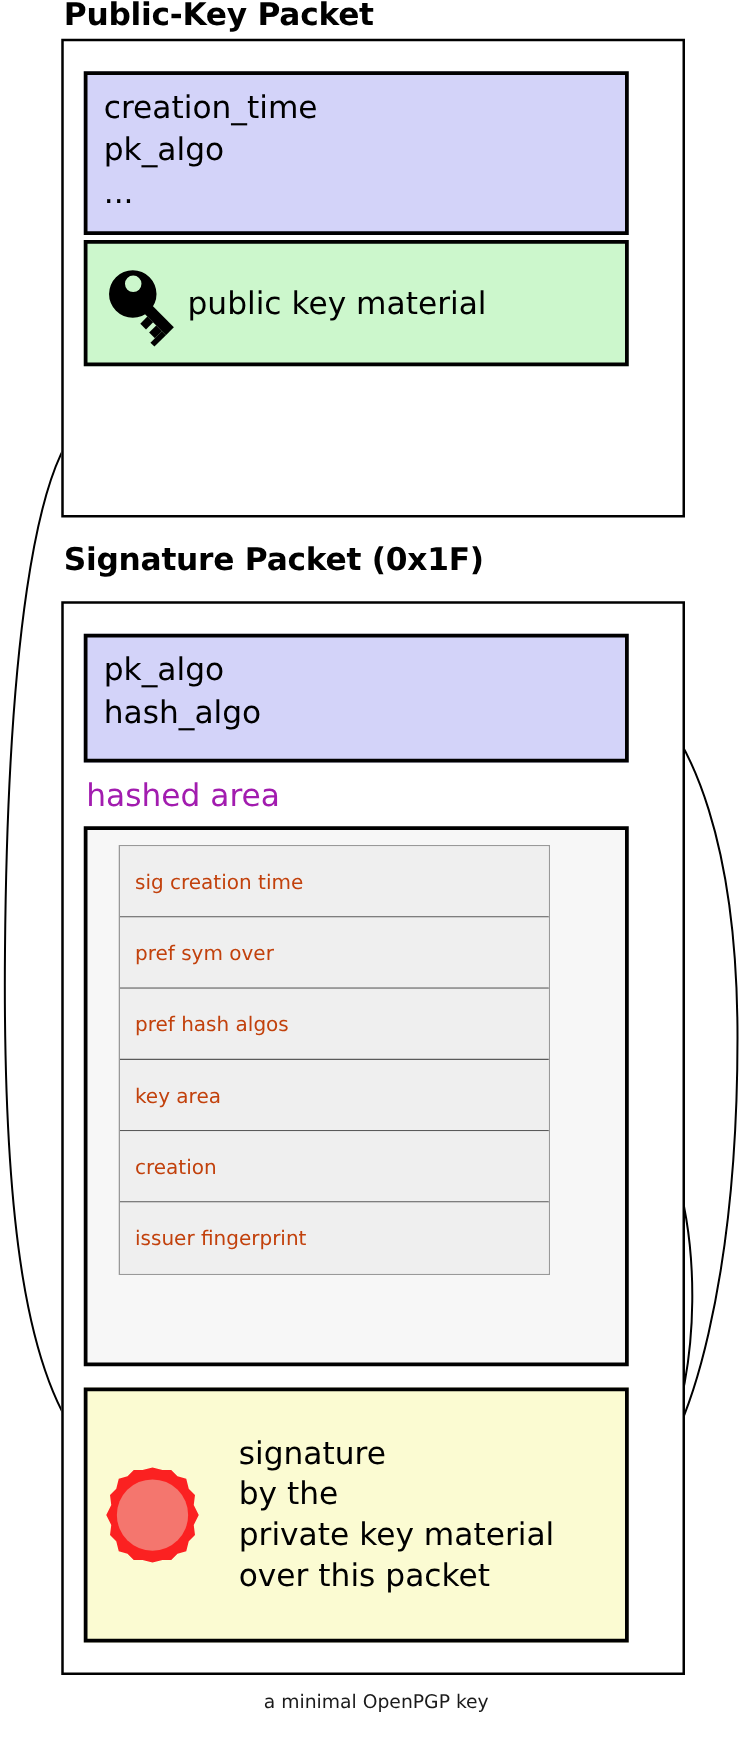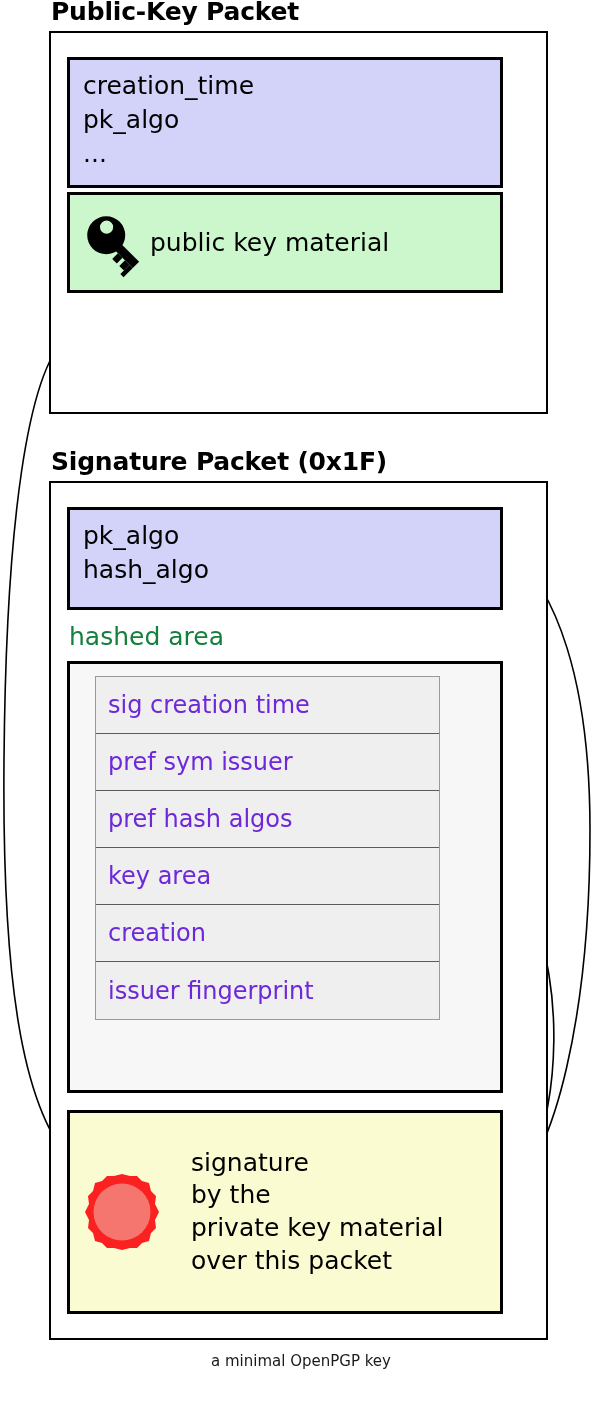--- a/index.html
+++ b/index.html
@@ -23,21 +23,21 @@
   
   .packet-title {
     position: absolute;
     font-weight: bold;
     font-size: 25px;
     color: #000000;
     letter-spacing: -0.2px;
     white-space: nowrap;
   }
   #title-pk { left: 51px; top: -3px; }
-  #title-sig { left: 51px; top: 447px; }
+  #title-sig { left: 51px; top: 433px; }
 
   
   .packet-frame {
     position: absolute;
     border: 2px solid #000000;
     background: #ffffff;
     box-sizing: border-box;
   }
   #pk-packet  { left: 49px; top: 31px;  width: 499px; height: 383px; }
   #sig-packet { left: 49px; top: 481px; width: 499px; height: 859px; }
@@ -85,21 +85,21 @@
     align-items: center;
     padding-left: 10px;
   }
   #sig-signature .txt { margin-left: 27px; line-height: 1.31; }
 
   
   #hashed-label {
     position: absolute;
     left: 69px; top: 622px;
     font-size: 25px;
-    color: #15803d;
+    color: #a21caf;
   }
   #hashed-area {
     position: absolute;
     left: 67px; top: 661px; width: 436px; height: 432px;
     border: 3px solid #000000;
     background: #f7f7f7;
     box-sizing: border-box;
   }
   #subpacket-list {
     position: absolute;
@@ -107,22 +107,22 @@
     border: 1px solid #999999;
     box-sizing: border-box;
     background: #efefef;
   }
   .subpacket-row {
     height: 57px;
     box-sizing: border-box;
     display: flex;
     align-items: center;
     padding-left: 12px;
-    font-size: 24px;
-    color: #6d28d9;
+    font-size: 16px;
+    color: #c2410c;
     border-bottom: 1px solid #5a5a5a;
     background: #efefef;
   }
   .subpacket-row:last-child { border-bottom: none; }
 
   
   .icon { display: block; flex: 0 0 auto; }
 
   
   #arrows {
@@ -192,21 +192,21 @@
   <div class="inner-box" id="sig-fields">
     <div class="txt">pk_algo
 hash_algo</div>
   </div>
 
   <div id="hashed-label">hashed area</div>
 
   <div id="hashed-area">
     <div id="subpacket-list">
       <div class="subpacket-row">sig creation time</div>
-      <div class="subpacket-row">pref sym issuer</div>
+      <div class="subpacket-row">pref sym over</div>
       <div class="subpacket-row">pref hash algos</div>
       <div class="subpacket-row">key area</div>
       <div class="subpacket-row">creation</div>
       <div class="subpacket-row">issuer fingerprint</div>
     </div>
   </div>
 
   <div class="inner-box" id="sig-signature">
     <svg class="icon" width="84" height="84" viewBox="0 0 84 84">
       <path d="M42,4 L50,6 L57,6 L62,11 L69,13 L71,21 L76,26 L75,34 L79,42

